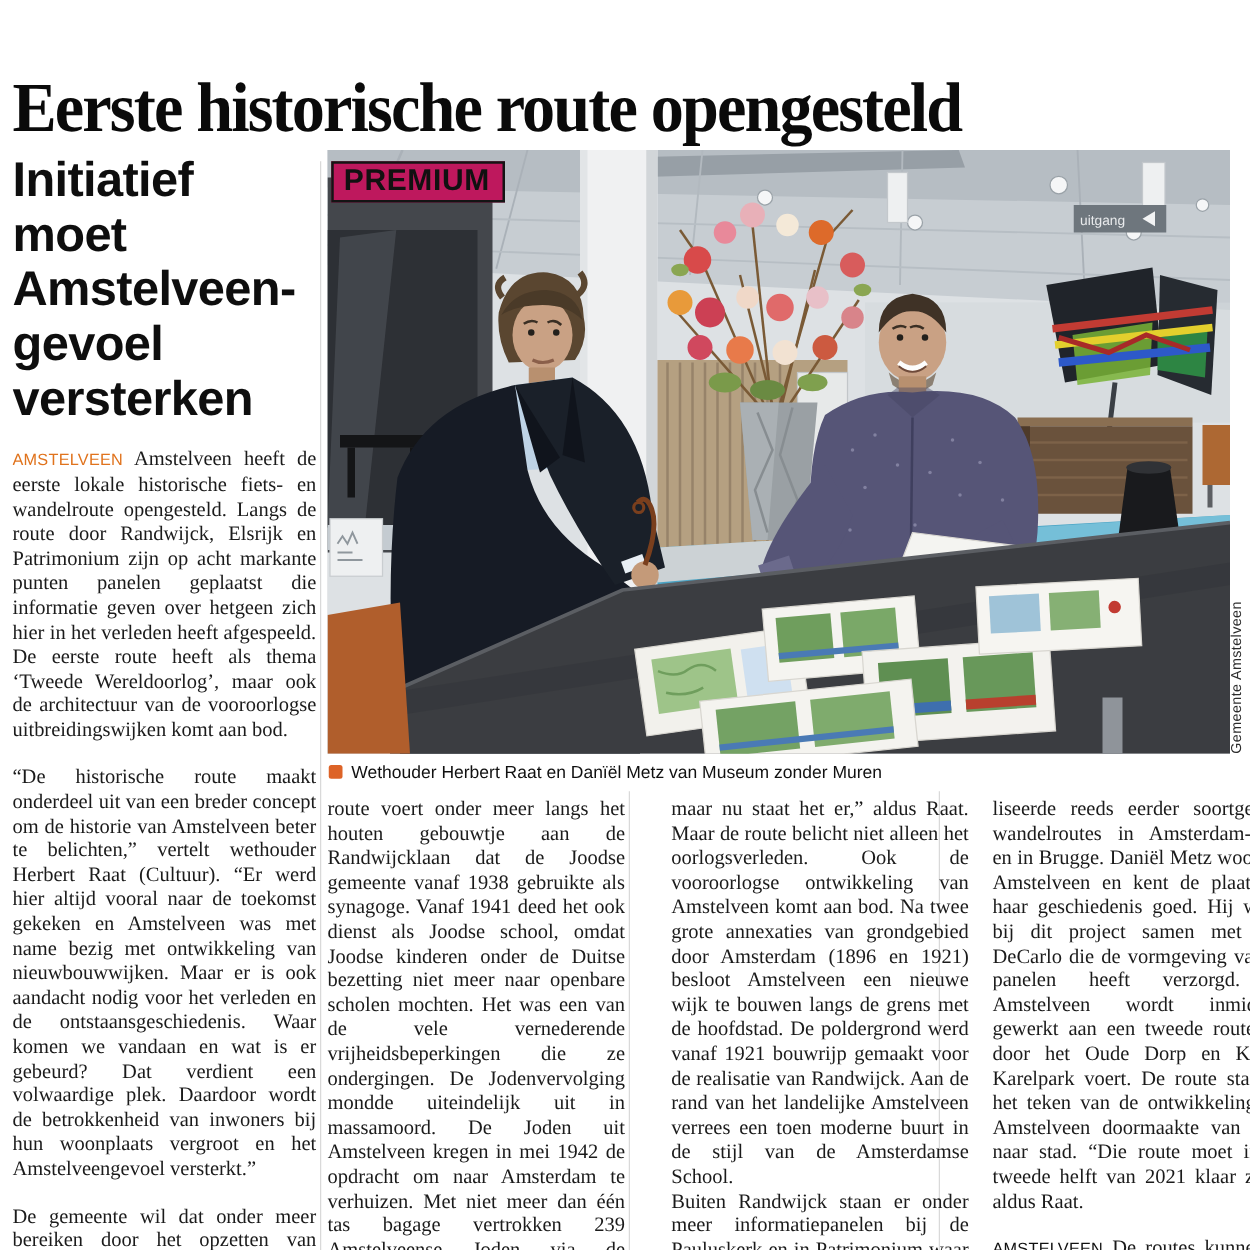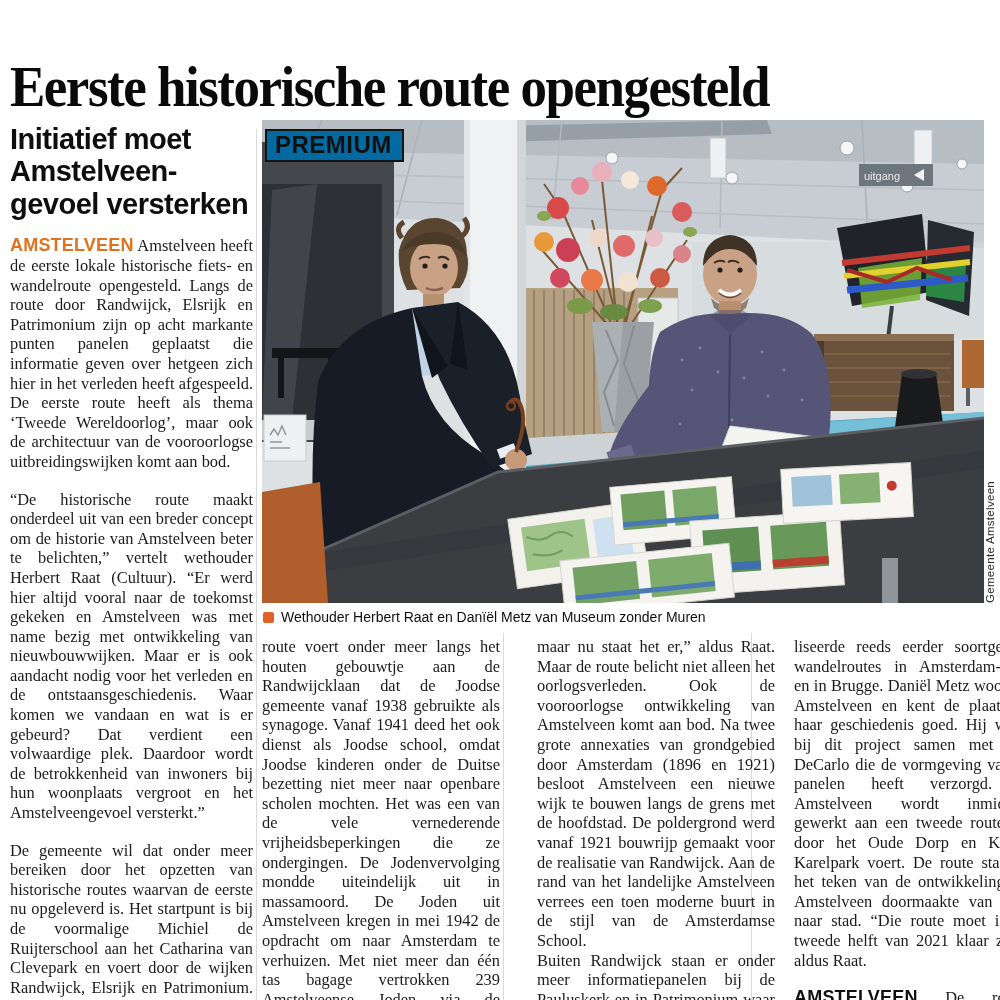--- a/index.html
+++ b/index.html
@@ -6,41 +6,41 @@
   .page{position:relative;width:1000px;height:1000px;background:#fff;overflow:hidden;
         font-family:"Liberation Serif",serif;color:#1b1b1b;margin-top:25px;}
   
   .headline{position:absolute;left:10px;top:-6px;width:985px;
             font-family:"Liberation Serif",serif;font-weight:800;font-size:53px;
             letter-spacing:-1.5px;color:#0a0a0a;transform:scaleY(1.06);transform-origin:top left;
             white-space:nowrap;}
   
   .col{position:absolute;overflow:hidden;}
   .col1{left:10px;top:98px;width:243px;height:902px;}
-  .subhead{font-family:"Liberation Sans",sans-serif;font-weight:700;font-size:29px;
+  .subhead{font-family:"Liberation Sans",sans-serif;font-weight:700;font-size:39px;
            line-height:1.12;color:#0e0e0e;margin:0 0 16px 0;letter-spacing:-0.5px;}
   .cols-bottom{top:612px;width:238px;height:388px;}
   .col2{left:262px;} .col3{left:537px;} .col4{left:794px;}
   .body-text{font-size:16.4px;line-height:19.6px;text-align:justify;}
   .para{margin:0;}
   .para + .para{margin-top:18px;}
   .para.no-gap{margin-top:0;}
-  .lead-in{font-family:"Liberation Sans",sans-serif;font-weight:700;font-size:18px;
+  .lead-in{font-family:"Liberation Sans",sans-serif;font-weight:400;font-size:13px;
            letter-spacing:0.2px;}
   .lead-orange{color:#e0731d;}
   .lead-black{color:#101010;}
   
   .vrule{position:absolute;width:1px;background:#d9d9d9;}
   .vrule1{left:256px;top:104px;height:896px;}
   .vrule2{left:503px;top:608px;height:392px;}
   .vrule3{left:751px;top:608px;height:392px;}
   
   .photo-wrap{position:absolute;left:262px;top:95px;width:722px;height:483px;background:#cfd4d8;}
   .photo-wrap svg{display:block;width:722px;height:483px;}
-  .premium-badge{position:absolute;left:3px;top:9px;background:#0369a1;border:2px solid #141414;
+  .premium-badge{position:absolute;left:3px;top:9px;background:#be185d;border:2px solid #141414;
                  font-family:"Liberation Sans",sans-serif;font-weight:800;font-size:24px;
                  letter-spacing:0.5px;color:#111;padding:1px 10px 2px 8px;line-height:1.1;}
   .photo-credit{position:absolute;left:984px;top:380px;height:198px;
                 font-family:"Liberation Sans",sans-serif;font-size:11.5px;color:#2c2c2c;
                 writing-mode:vertical-rl;transform:rotate(180deg);text-align:left;
                 letter-spacing:0.3px;}
   .caption-row{position:absolute;left:263px;top:584px;width:720px;
                font-family:"Liberation Sans",sans-serif;font-weight:400;font-size:14px;
                color:#101010;display:flex;align-items:center;gap:7px;}
   .caption-bullet{width:11px;height:11px;background:#dd6327;border-radius:2px;flex:0 0 auto;}

